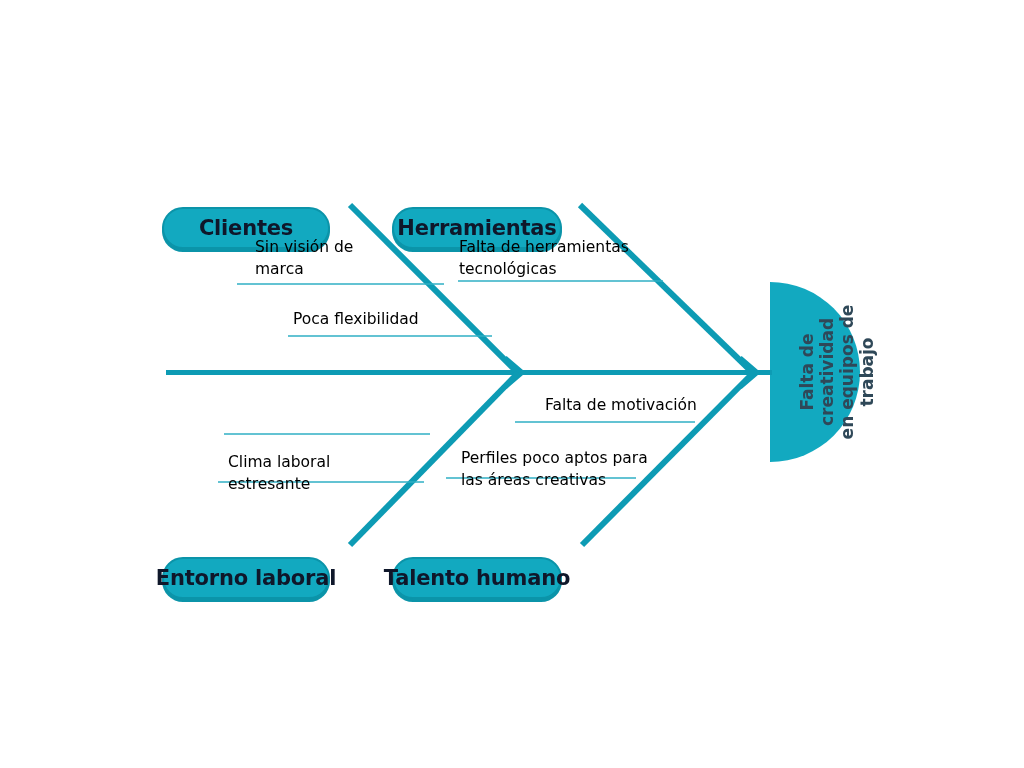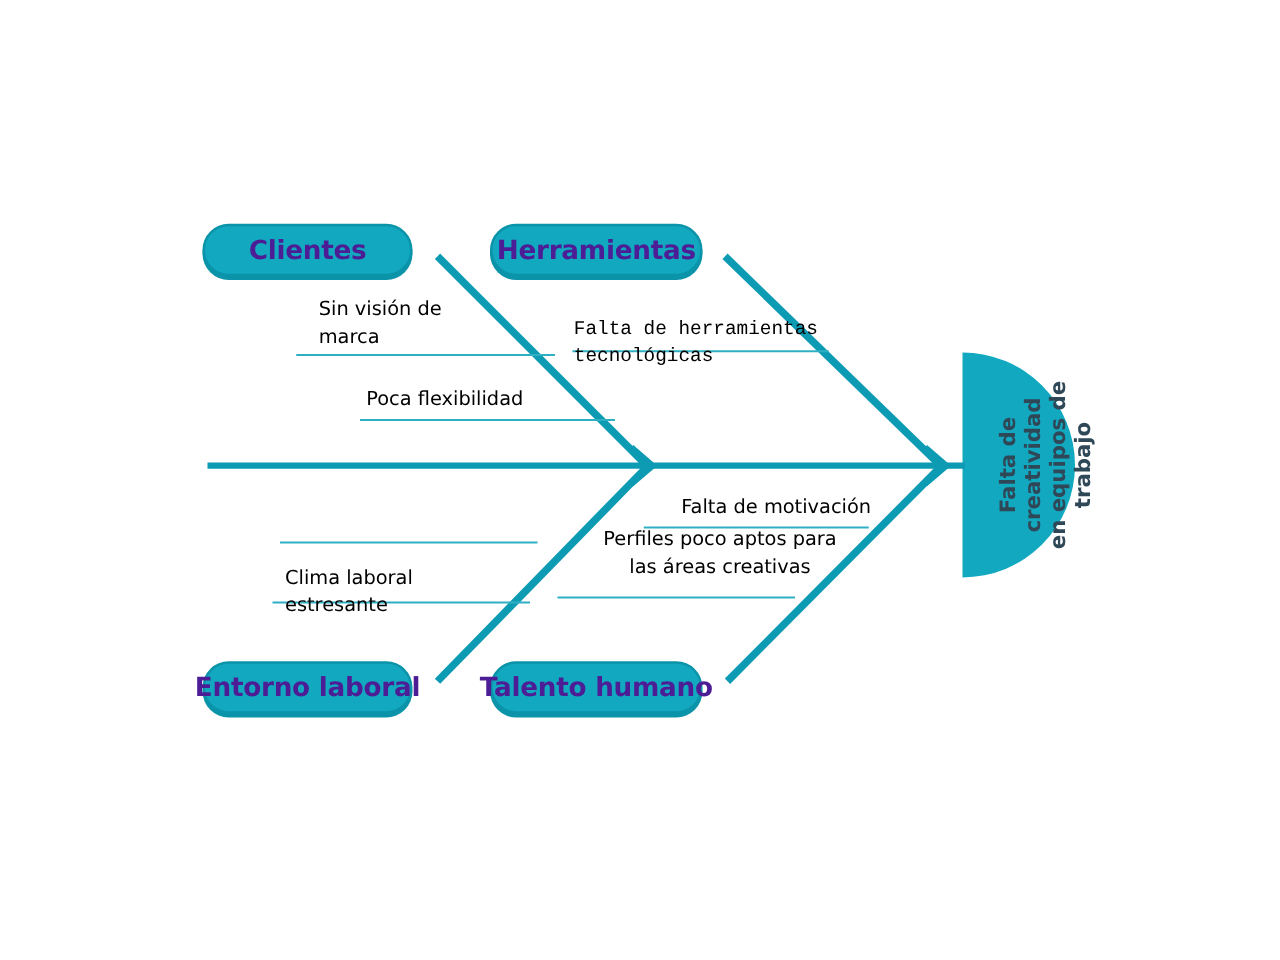--- a/index.html
+++ b/index.html
@@ -31,48 +31,49 @@
   .pill {
     position: absolute;
     box-sizing: border-box;
     background: #12A9C0;
     border: 2px solid #0B94A9;
     border-radius: 22px;
     box-shadow: 0 3px 0 0 #0B94A9;
     display: flex;
     align-items: center;
     justify-content: center;
-    color: #4c1d95;
+    color: #0f172a;
     font-weight: bold;
     font-size: 21px;
     letter-spacing: -0.2px;
     white-space: nowrap;
     padding: 0 10px;
+    margin-top: 28px;
   }
   .pill-clientes     { left: 162px; top: 179px; width: 168px; height: 42px; }
   .pill-herramientas { left: 392px; top: 179px; width: 170px; height: 42px; text-align: center; }
   .pill-entorno      { left: 162px; top: 529px; width: 168px; height: 42px; }
   .pill-talento      { left: 392px; top: 529px; width: 170px; height: 42px; }
 
   
   .cause {
     position: absolute;
     color: #000000;
     font-size: 15.5px;
     line-height: 1.42;
     white-space: pre-line;
   }
 
   .c-sinvision   { left: 255px; top: 236px; width: 190px; }
   .c-poca        { left: 293px; top: 308px; width: 200px; }
   .c-malas       { left: 281px; top: 384px; width: 205px; }
   .c-clima       { left: 228px; top: 451px; width: 210px; }
-  .c-faltaherr   { left: 459px; top: 252px; width: 230px; font-family: Liberation Mono, monospace; }
+  .c-faltaherr   { left: 459px; top: 236px; width: 230px; }
   .c-faltamot    { left: 545px; top: 394px; width: 220px; }
-  .c-perfiles    { left: 461px; top: 420px; width: 230px; text-align: center; }
+  .c-perfiles    { left: 461px; top: 447px; width: 230px; }
 
   
   .head-label {
     position: absolute;
     left: 747px;
     top: 282px;
     width: 180px;
     height: 180px;
     display: flex;
     align-items: center;

